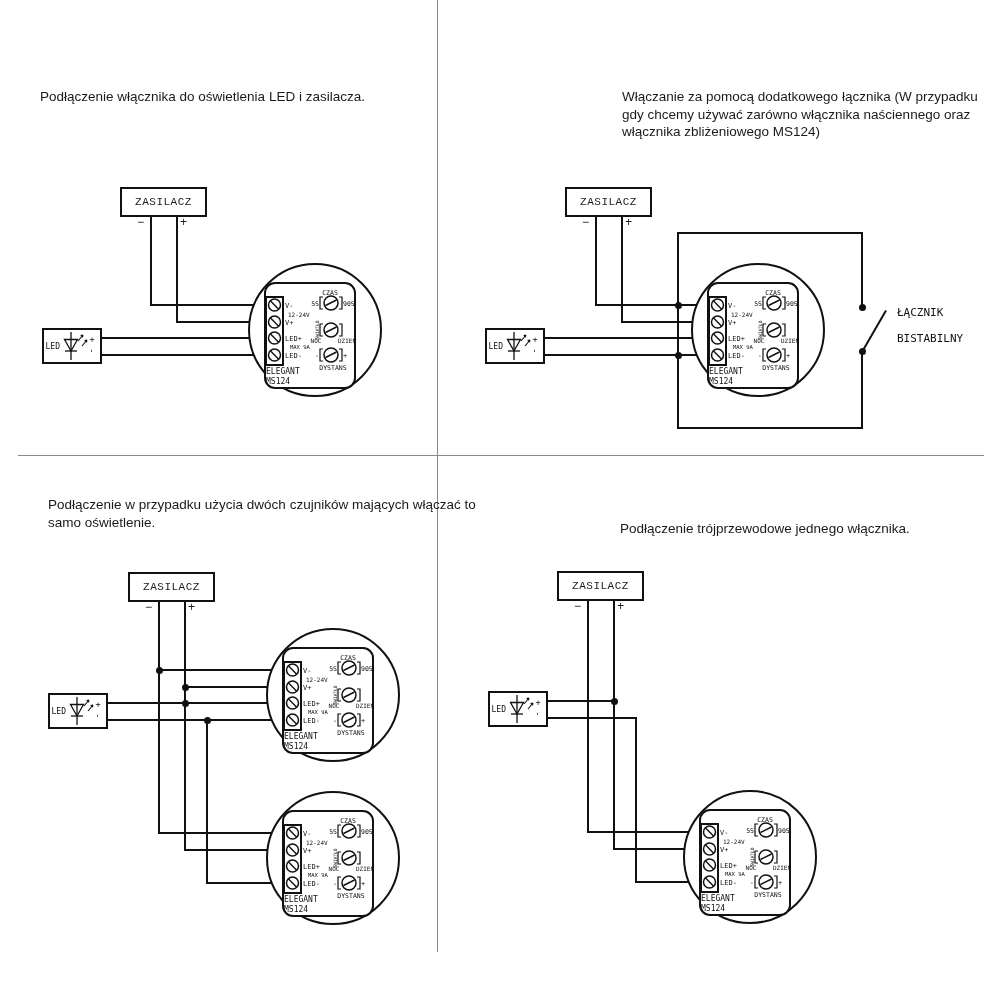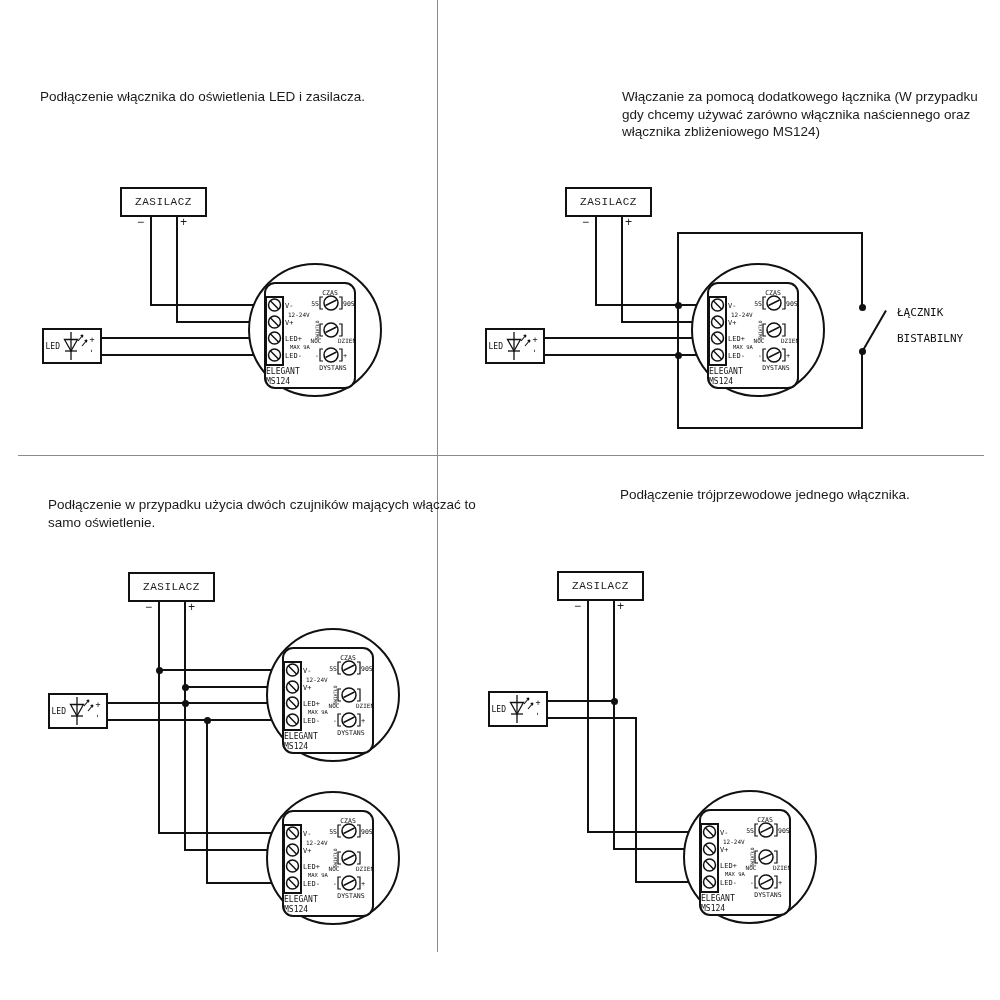--- a/index.html
+++ b/index.html
@@ -349,21 +349,21 @@
       <path d="M92 87 h3 v12 h-3" stroke-width="1.2"></path>
       <circle cx="84" cy="93" r="7" stroke-width="1.5" fill="#fff"></circle>
       <line x1="78.5" y1="95.5" x2="89.5" y2="90" stroke-width="1.4"></line>
     </g>
     <text x="72" y="96" font-size="7" text-anchor="end">-</text>
     <text x="96" y="96" font-size="7">+</text>
     <text x="86" y="108" font-size="6.5" text-anchor="middle">DYSTANS</text>
   </svg>
 </div>
 
-<div class="title" style="left:608px;top:486px;width:380px;">Podłączenie trójprzewodowe jednego włącznika.</div>
+<div class="title" style="left:608px;top:520px;width:380px;">Podłączenie trójprzewodowe jednego włącznika.</div>
 <div class="psu-slot" style="left:557px;top:571px;">
   <div class="psu-box">
     <span>ZASILACZ</span>
   </div>
   <span class="psu-minus">−</span>
   <span class="psu-plus">+</span>
 </div>
 <div class="wire" style="left:587px;top:599px;width:2px;height:234px;"></div>
 <div class="wire" style="left:587px;top:831px;width:114px;height:2px;"></div>
 <div class="wire" style="left:613px;top:599px;width:2px;height:251px;"></div>

